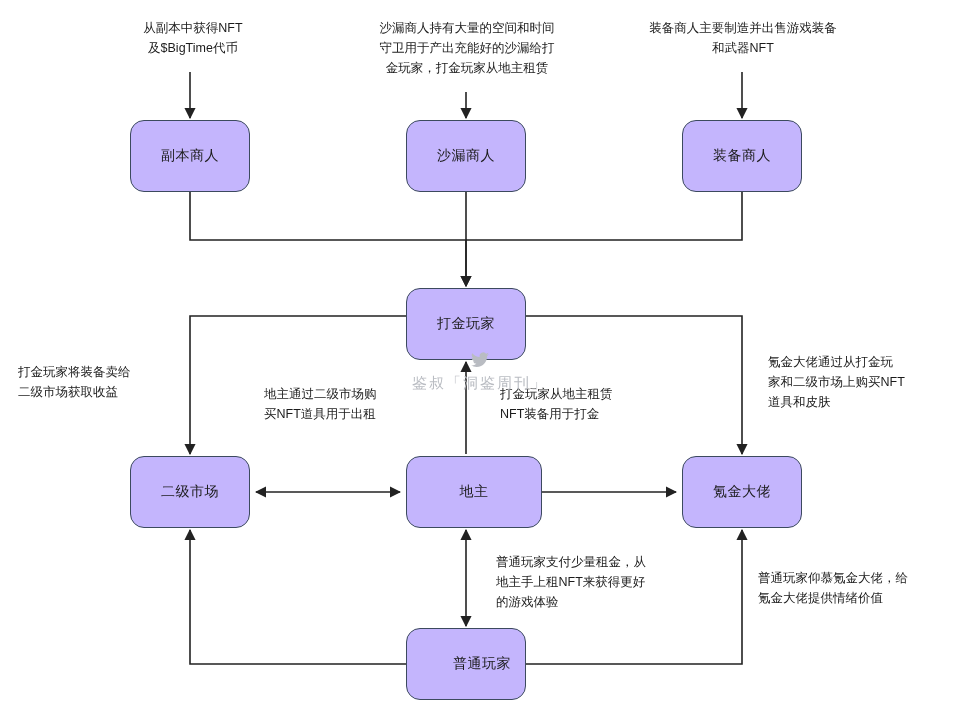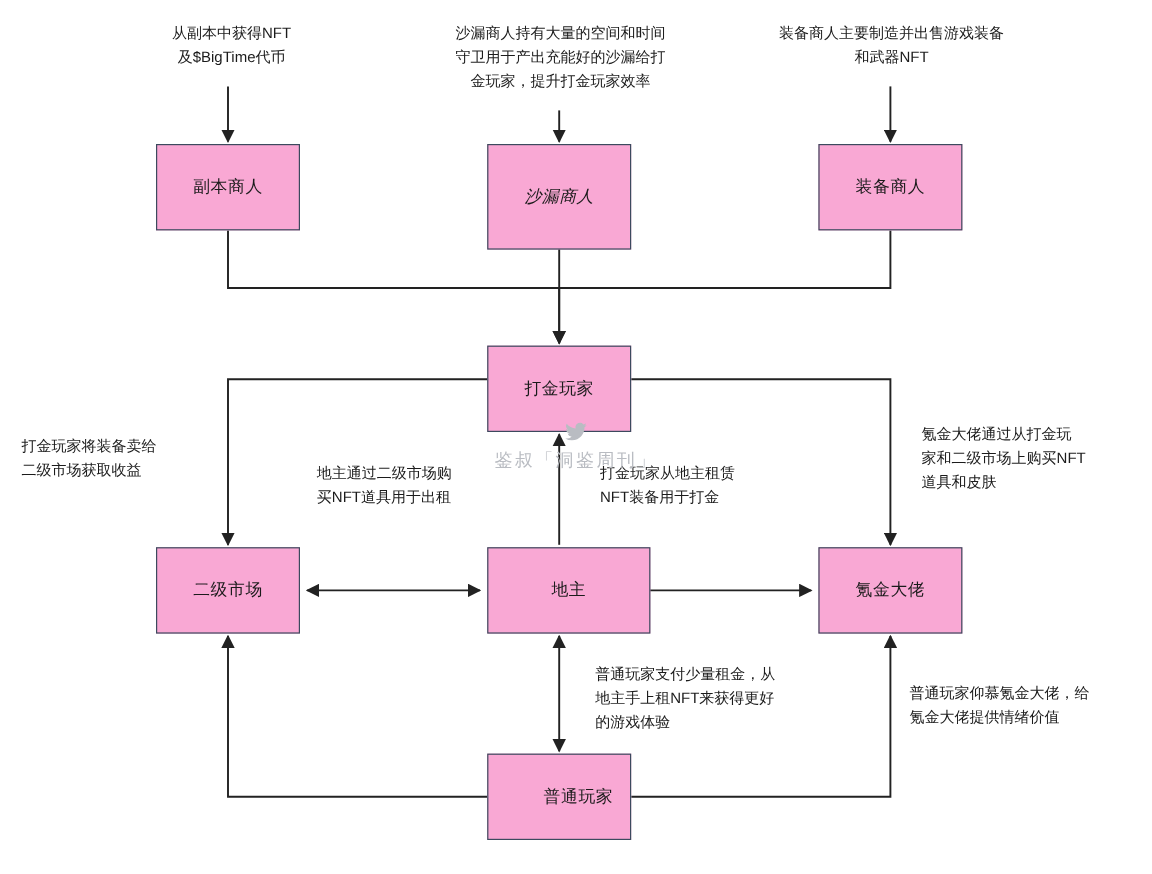--- a/index.html
+++ b/index.html
@@ -19,23 +19,23 @@
   }
   #svg-layer {
     position: absolute;
     left: 0;
     top: 0;
     width: 960px;
     height: 728px;
   }
   .node {
     position: absolute;
-    background: #f9a8d4;
+    background: #c4b5fd;
     border: 1.5px solid #3c4a5e;
-    border-radius: 0;
+    border-radius: 14px;
     display: flex;
     align-items: center;
     justify-content: center;
     font-size: 14px;
     color: #1b1b1b;
     box-sizing: border-box;
     letter-spacing: 0.5px;
   }
   .label {
     position: absolute;
@@ -97,21 +97,21 @@
 
       <path d="M406,664 L190,664 L190,530" marker-end="url(#arrow)"></path>
 
       <path d="M526,664 L742,664 L742,530" marker-end="url(#arrow)"></path>
     </g>
   </svg>
 
   <div class="node" style="left:130px;top:120px;width:120px;height:72px;">
     <span>副本商人</span>
   </div>
-  <div class="node" style="left:406px;top:120px;width:120px;height:88px;font-style:italic;">
+  <div class="node" style="left:406px;top:120px;width:120px;height:72px;">
     <span>沙漏商人</span>
   </div>
   <div class="node" style="left:682px;top:120px;width:120px;height:72px;">
     <span>装备商人</span>
   </div>
   <div class="node" style="left:406px;top:288px;width:120px;height:72px;">
     <span>打金玩家</span>
   </div>
   <div class="node" style="left:130px;top:456px;width:120px;height:72px;">
     <span>二级市场</span>
@@ -123,21 +123,21 @@
     <span>氪金大佬</span>
   </div>
   <div class="node" style="left:406px;top:628px;width:120px;height:72px;padding-left:32px;">
     <span>普通玩家</span>
   </div>
 
   <div class="label center" style="left:118px;top:18px;width:150px;">从副本中获得NFT
 及$BigTime代币</div>
   <div class="label center" style="left:352px;top:18px;width:230px;">沙漏商人持有大量的空间和时间
 守卫用于产出充能好的沙漏给打
-金玩家，提升打金玩家效率</div>
+金玩家，打金玩家从地主租赁</div>
   <div class="label left" style="left:18px;top:362px;width:175px;">打金玩家将装备卖给
 二级市场获取收益</div>
   <div class="label center" style="left:628px;top:18px;width:230px;">装备商人主要制造并出售游戏装备
 和武器NFT</div>
   <div class="label left" style="left:768px;top:352px;width:185px;">氪金大佬通过从打金玩
 家和二级市场上购买NFT
 道具和皮肤</div>
   <div class="label left" style="left:264px;top:384px;width:165px;">地主通过二级市场购
 买NFT道具用于出租</div>
   <div class="label left" style="left:500px;top:384px;width:165px;">打金玩家从地主租赁

